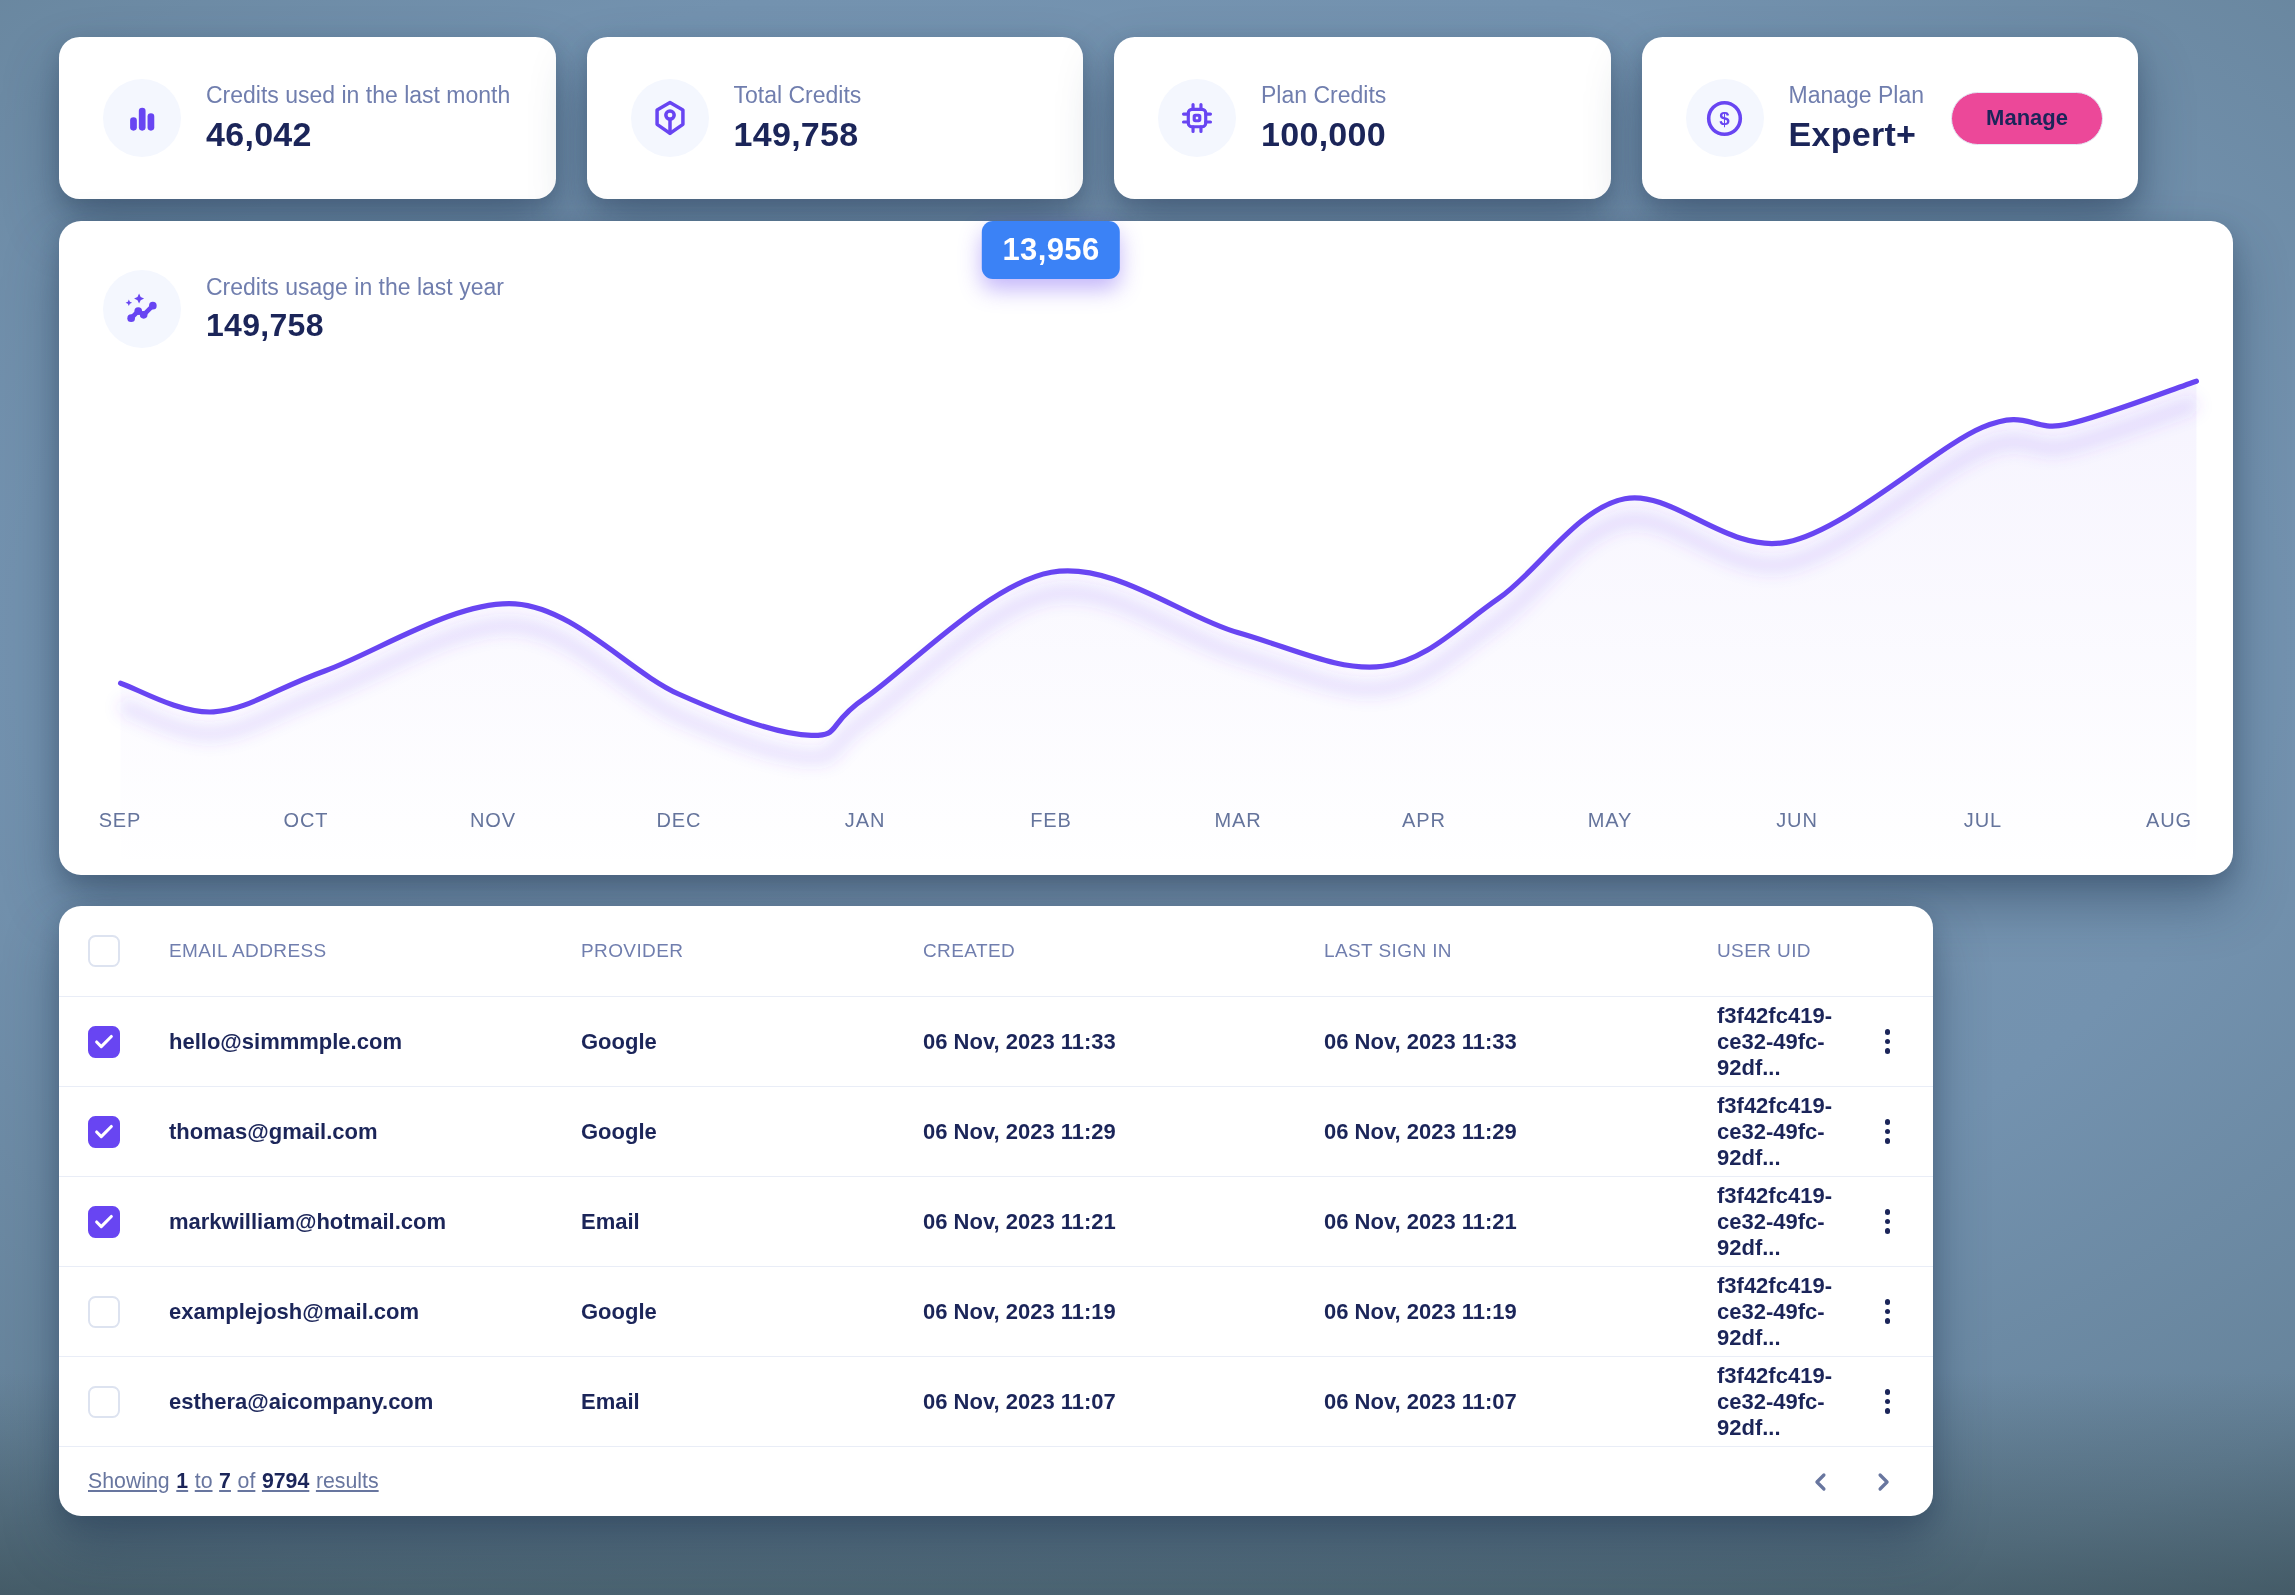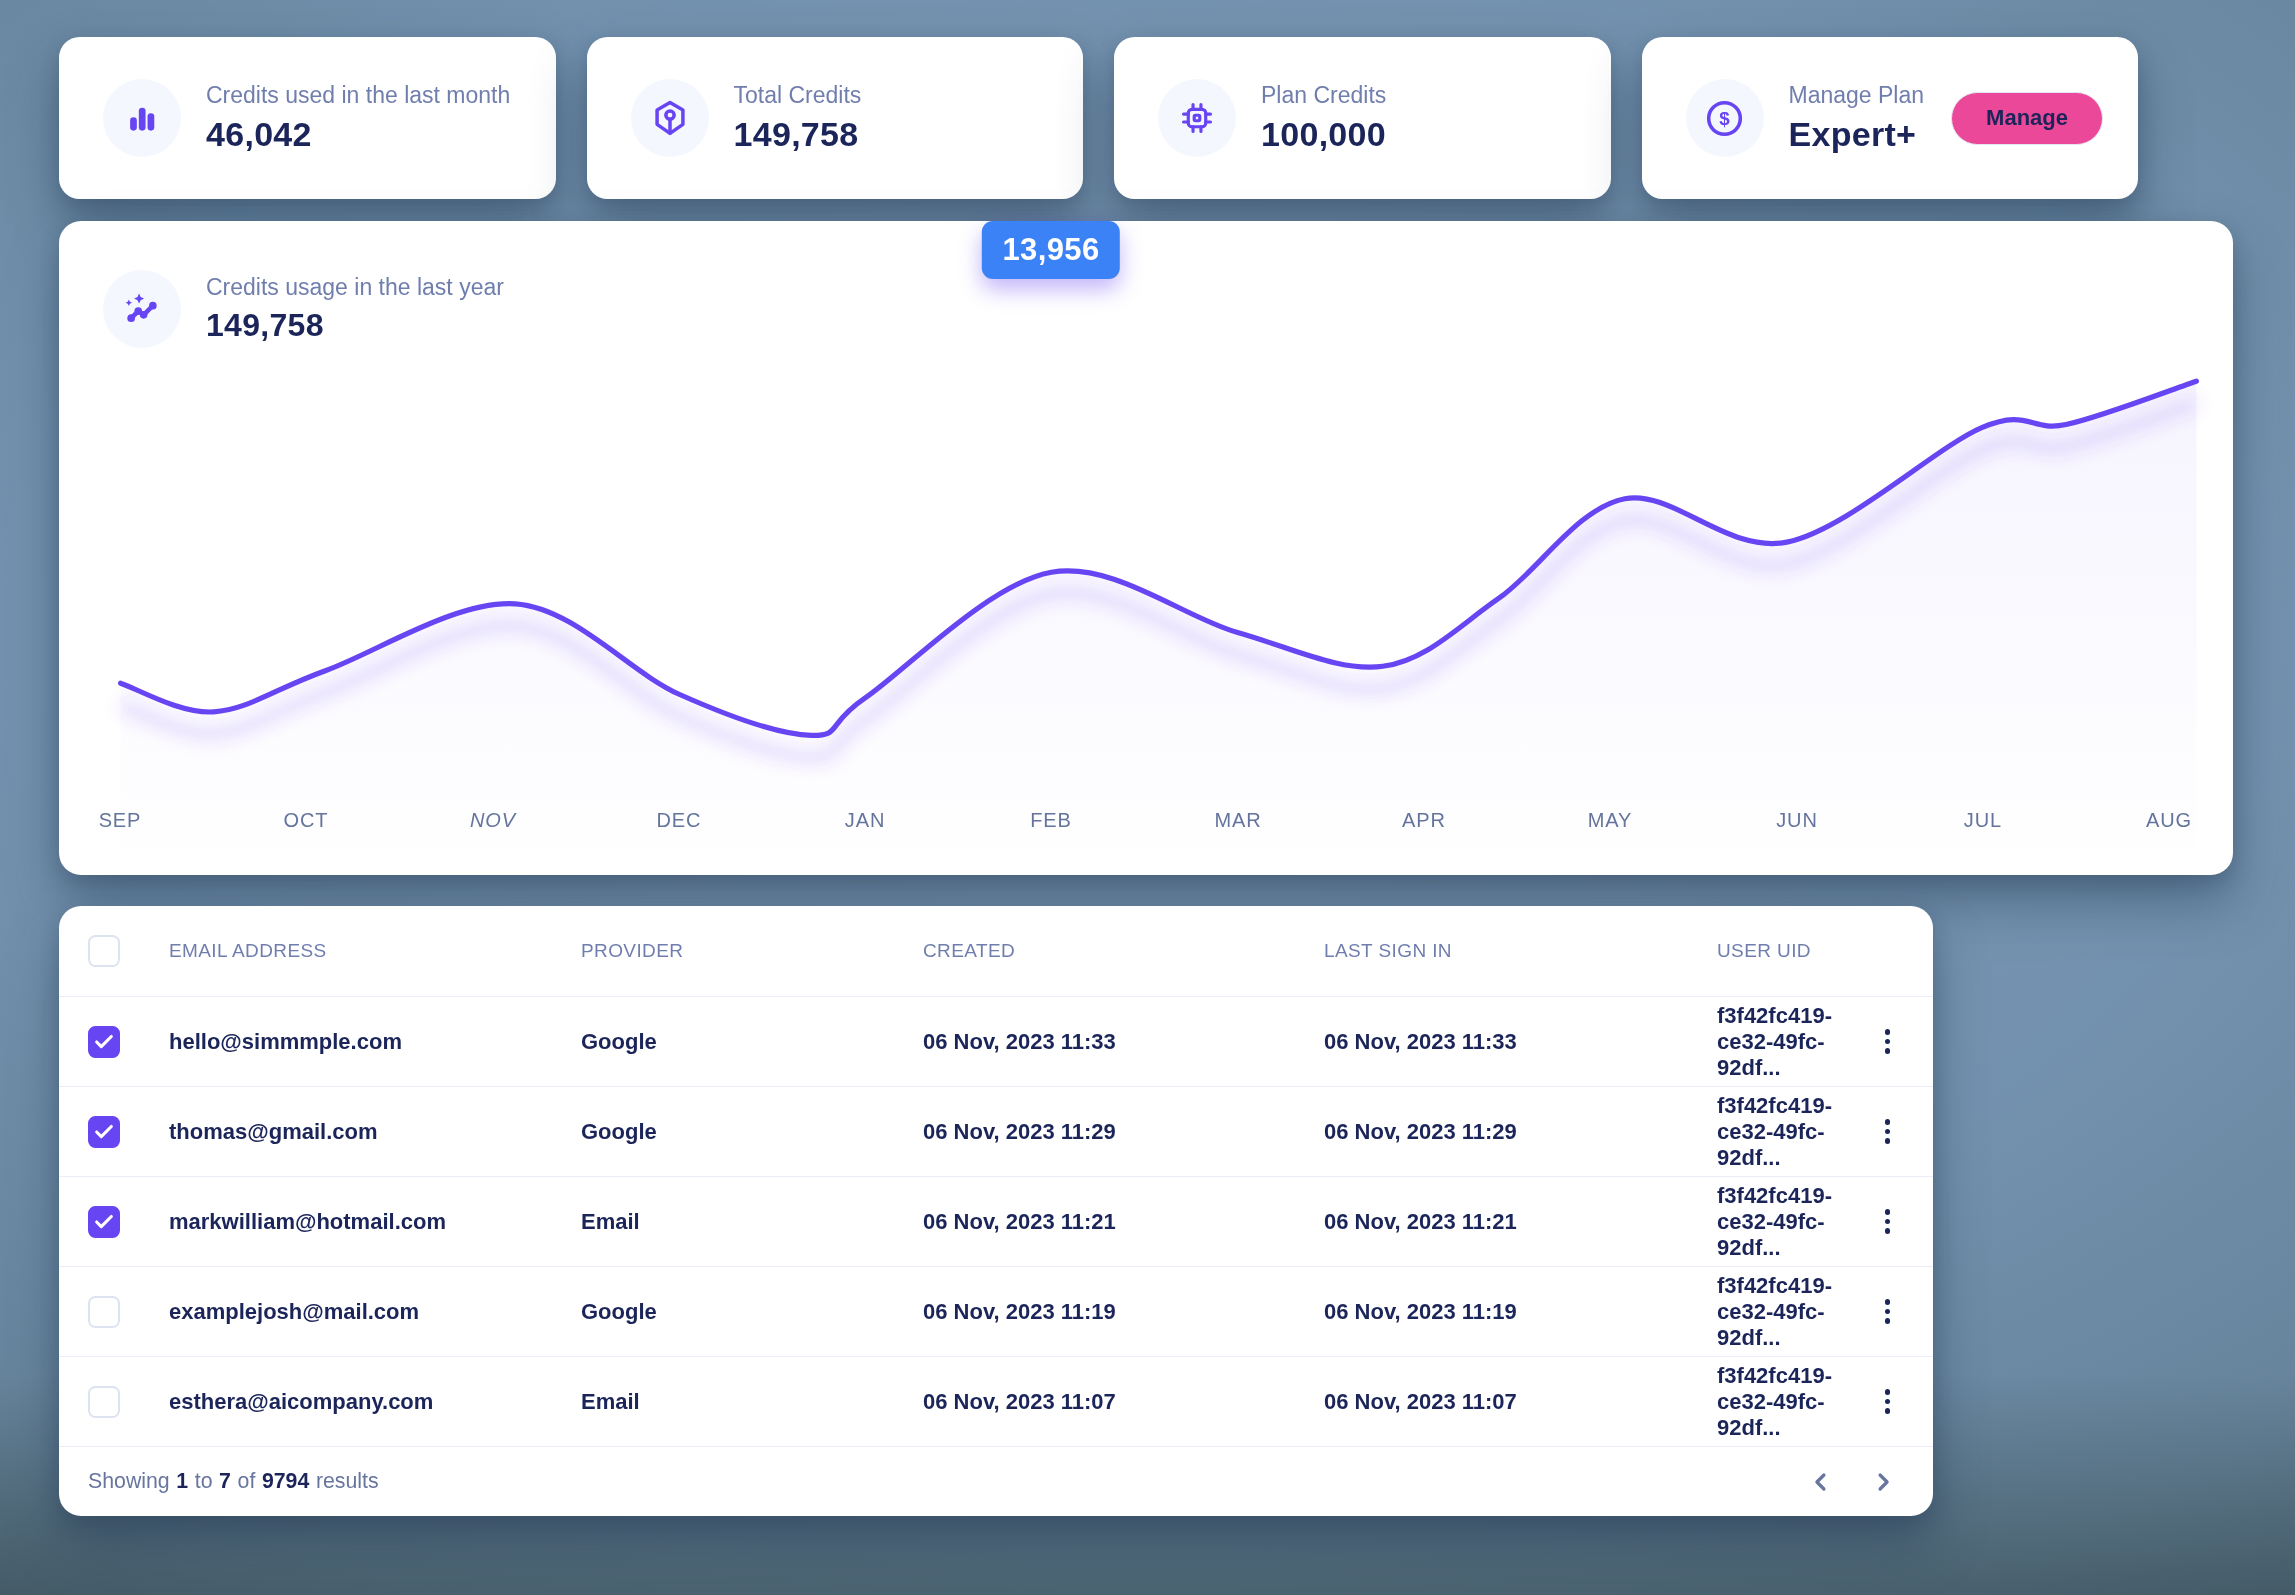--- a/index.html
+++ b/index.html
@@ -39,21 +39,21 @@
     align-items:center;padding:0 22px 0 29px;}
   .t-head{height:90px;border-bottom:1.5px solid #E9EDF7;color:#707EAE;font-size:19px;letter-spacing:0.4px;}
   .t-row{height:89px;border-bottom:1.5px solid #E9EDF7;color:#1B2559;font-size:22px;font-weight:700;}
   .cb{width:32px;height:32px;border-radius:7.4px;border:2.2px solid #DDE3F0;background:#fff;
     box-sizing:border-box;display:flex;align-items:center;justify-content:center;cursor:pointer;padding:0;}
   .cb.checked{background:#6845F2;border-color:#6845F2;}
   .kebab{display:flex;flex-direction:column;gap:4.4px;align-items:center;justify-content:center;
     width:47px;height:47px;margin-left:auto;background:none;border:none;cursor:pointer;}
   .kebab i{width:5.1px;height:5.1px;border-radius:50%;background:#1B2559;display:block;}
   .t-foot{height:69px;display:flex;align-items:center;justify-content:space-between;padding:0 32px 0 29px;}
-  .summary{font-size:21.3px;color:#68769F;display:flex;gap:6.6px;align-items:baseline;}
+  .summary{font-size:21.3px;color:#68769F;display:flex;gap:6.6px;align-items:baseline;text-decoration:underline;}
   .summary b{color:#1B2559;font-weight:700;}
   .pager{display:flex;gap:25px;align-items:center;}
   .pager button{background:none;border:none;cursor:pointer;padding:4.4px;display:flex;}
 </style>
 </head>
 <body>
 
 <div class="stats-row">
     <div class="card stat-card">
       <div class="bubble">
@@ -143,21 +143,21 @@
     <path id="area-path" fill="url(#areaFade)" d="M 83.0 629.0 C 104.1 635.5, 163.2 670.8, 209.7 668.0 C 256.1 665.2, 293.3 636.5, 361.7 612.0 C 430.1 587.5, 539.9 515.7, 620.1 521.0 C 700.4 526.3, 775.9 614.2, 843.1 644.0 C 910.2 673.8, 980.7 699.2, 1023.0 700.0 C 1065.2 700.8, 1042.0 686.0, 1096.4 649.0 C 1150.9 612.0, 1265.3 492.8, 1349.8 478.0 C 1434.3 463.2, 1528.0 538.7, 1603.2 560.0 C 1678.3 581.3, 1741.7 613.7, 1800.8 606.0 C 1859.9 598.3, 1903.0 552.0, 1957.9 514.0 C 2012.8 476.0, 2064.7 390.8, 2130.1 378.0 C 2195.6 365.2, 2269.5 453.2, 2350.6 437.0 C 2431.6 420.8, 2553.3 307.7, 2616.6 281.0 C 2679.9 254.3, 2682.1 287.5, 2730.6 277.0 C 2779.2 266.5, 2878.4 227.8, 2908.0 218.0 L 2908.0 890 L 83.0 890 Z"></path>
     <path id="shadow-path" fill="none" stroke="rgba(104,69,242,0.16)" stroke-width="18" filter="url(#soft)" transform="translate(0,30)" d="M 83.0 629.0 C 104.1 635.5, 163.2 670.8, 209.7 668.0 C 256.1 665.2, 293.3 636.5, 361.7 612.0 C 430.1 587.5, 539.9 515.7, 620.1 521.0 C 700.4 526.3, 775.9 614.2, 843.1 644.0 C 910.2 673.8, 980.7 699.2, 1023.0 700.0 C 1065.2 700.8, 1042.0 686.0, 1096.4 649.0 C 1150.9 612.0, 1265.3 492.8, 1349.8 478.0 C 1434.3 463.2, 1528.0 538.7, 1603.2 560.0 C 1678.3 581.3, 1741.7 613.7, 1800.8 606.0 C 1859.9 598.3, 1903.0 552.0, 1957.9 514.0 C 2012.8 476.0, 2064.7 390.8, 2130.1 378.0 C 2195.6 365.2, 2269.5 453.2, 2350.6 437.0 C 2431.6 420.8, 2553.3 307.7, 2616.6 281.0 C 2679.9 254.3, 2682.1 287.5, 2730.6 277.0 C 2779.2 266.5, 2878.4 227.8, 2908.0 218.0"></path>
     <path id="line-path" fill="none" stroke="#6845F2" stroke-width="7" stroke-linecap="round" d="M 83.0 629.0 C 104.1 635.5, 163.2 670.8, 209.7 668.0 C 256.1 665.2, 293.3 636.5, 361.7 612.0 C 430.1 587.5, 539.9 515.7, 620.1 521.0 C 700.4 526.3, 775.9 614.2, 843.1 644.0 C 910.2 673.8, 980.7 699.2, 1023.0 700.0 C 1065.2 700.8, 1042.0 686.0, 1096.4 649.0 C 1150.9 612.0, 1265.3 492.8, 1349.8 478.0 C 1434.3 463.2, 1528.0 538.7, 1603.2 560.0 C 1678.3 581.3, 1741.7 613.7, 1800.8 606.0 C 1859.9 598.3, 1903.0 552.0, 1957.9 514.0 C 2012.8 476.0, 2064.7 390.8, 2130.1 378.0 C 2195.6 365.2, 2269.5 453.2, 2350.6 437.0 C 2431.6 420.8, 2553.3 307.7, 2616.6 281.0 C 2679.9 254.3, 2682.1 287.5, 2730.6 277.0 C 2779.2 266.5, 2878.4 227.8, 2908.0 218.0"></path>
     <circle id="marker" r="13.5" fill="#ffffff" stroke="#6845F2" stroke-width="9" cx="1349.8000000000002" cy="NaN"></circle>
   </svg>
 
   <div class="tooltip" id="tooltip" style="left: 992px;">13,956</div>
   <div id="months">
       <span class="month" style="left: 61px;">SEP</span>
       <span class="month" style="left: 247px; text-align: right;">OCT</span>
-      <span class="month" style="left: 434px; font-style: italic;">NOV</span>
+      <span class="month" style="left: 434px;">NOV</span>
       <span class="month" style="left: 620px;">DEC</span>
       <span class="month" style="left: 806px;">JAN</span>
       <span class="month" style="left: 992px;">FEB</span>
       <span class="month" style="left: 1179px;">MAR</span>
       <span class="month" style="left: 1365px;">APR</span>
       <span class="month" style="left: 1551px;">MAY</span>
       <span class="month" style="left: 1738px;">JUN</span>
       <span class="month" style="left: 1924px;">JUL</span>
       <span class="month" style="left: 2110px;">AUG</span>
     </div>

